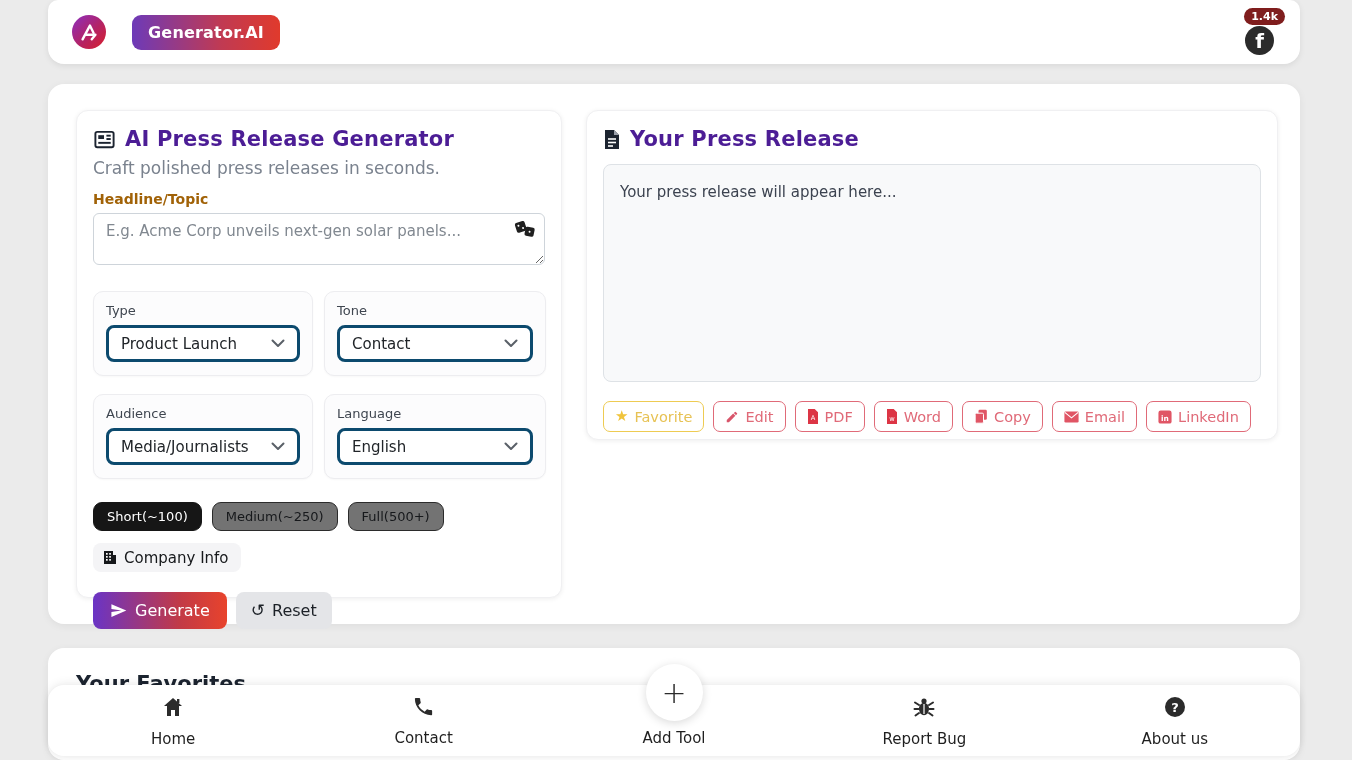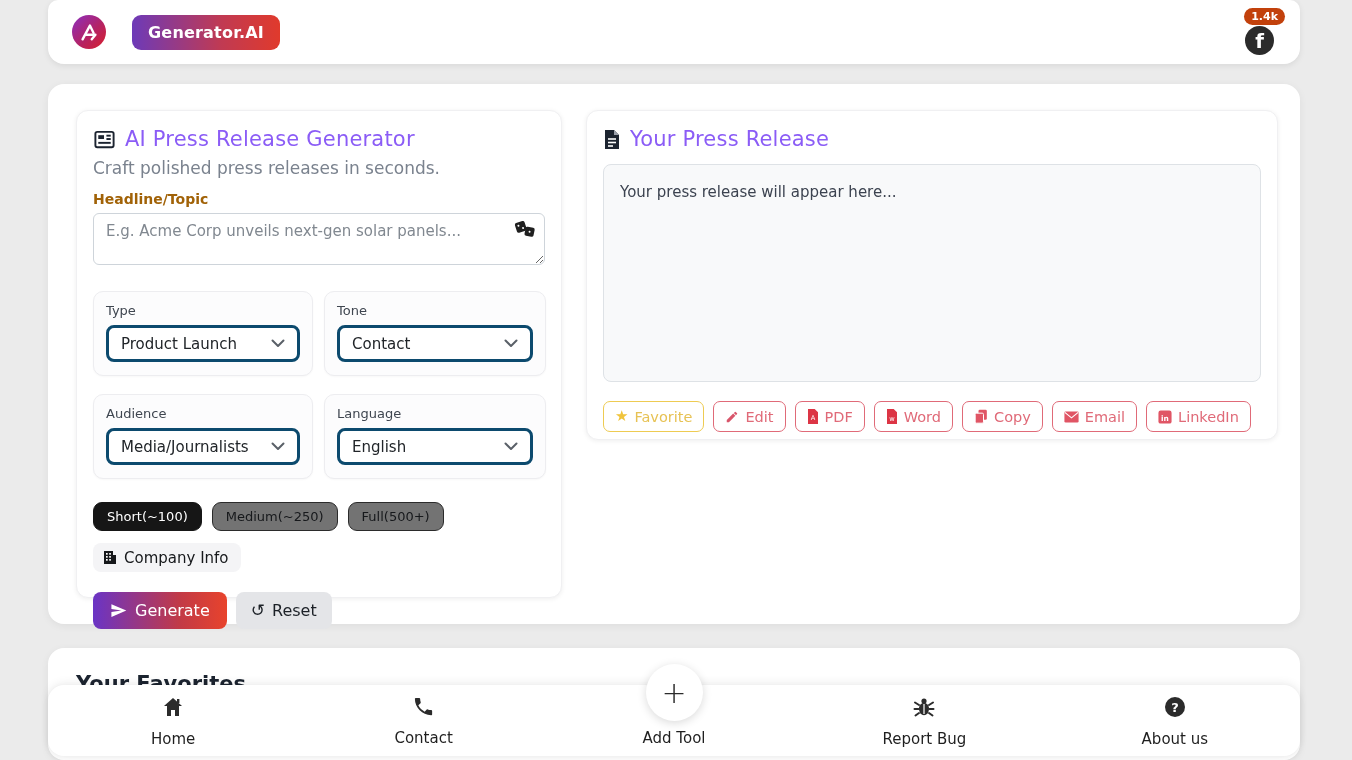--- a/index.html
+++ b/index.html
@@ -40,21 +40,21 @@
   .header-right { margin-left:auto; position:relative; width:36px; height:48px; }
   .fb-circle {
     position:absolute; left:3px; top:18px;
     width:29px; height:29px; border-radius:50%;
     background:#2b2b2b; color:#fff;
     display:flex; align-items:center; justify-content:center;
     font-size:20px; font-weight:bold; cursor:pointer;
   }
   .fb-count {
     position:absolute; right:-7px; top:0;
-    background:#c2410c; color:#fff;
+    background:#7f1d1d; color:#fff;
     font-size:11px; font-weight:bold;
     padding:2px 7px; border-radius:9px;
     z-index:3;
   }
   
   .main-panel {
     margin:20px 52px 0 48px;
     height:540px;
     background:#ffffff;
     border-radius:16px;
@@ -66,21 +66,21 @@
   .card {
     background:#fff;
     border:1px solid #f0f0f2;
     border-radius:12px;
     box-shadow:0 1px 5px rgba(0,0,0,.07);
     padding:16px;
   }
   .generator-card { width:486px; height:488px; }
   .output-card { flex:1; height:330px; }
   .card-title-row { display:flex; align-items:center; gap:9px; }
-  .card-title { font-size:21px; font-weight:normal; color:#8b5cf6; letter-spacing:.2px; }
+  .card-title { font-size:21px; font-weight:bold; color:#4c1d95; letter-spacing:.2px; }
   .card-subtitle { font-size:17px; color:#7a828e; margin-top:7px; }
   .field-label { font-size:14px; font-weight:bold; color:#a16207; margin:13px 0 6px; }
   .headline-wrap { position:relative; }
   textarea.headline {
     width:100%; height:52px;
     border:1px solid #ced4da; border-radius:6px;
     padding:8px 44px 8px 12px;
     font-family:"DejaVu Sans", sans-serif;
     font-size:15px; color:#212529;
     resize:vertical;

